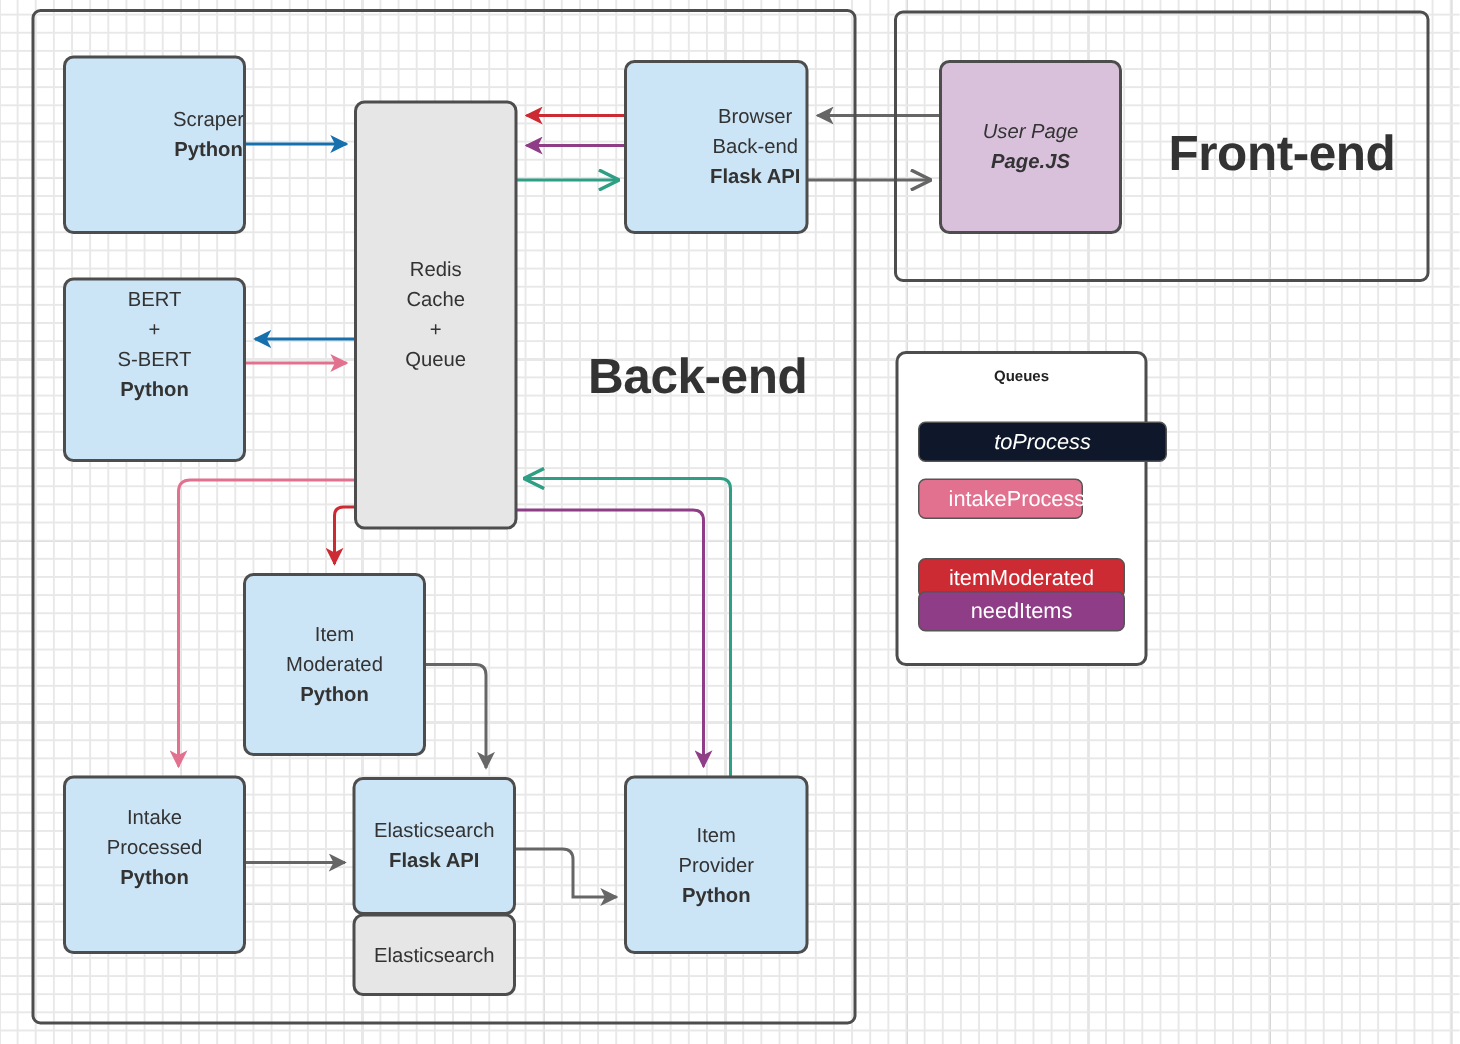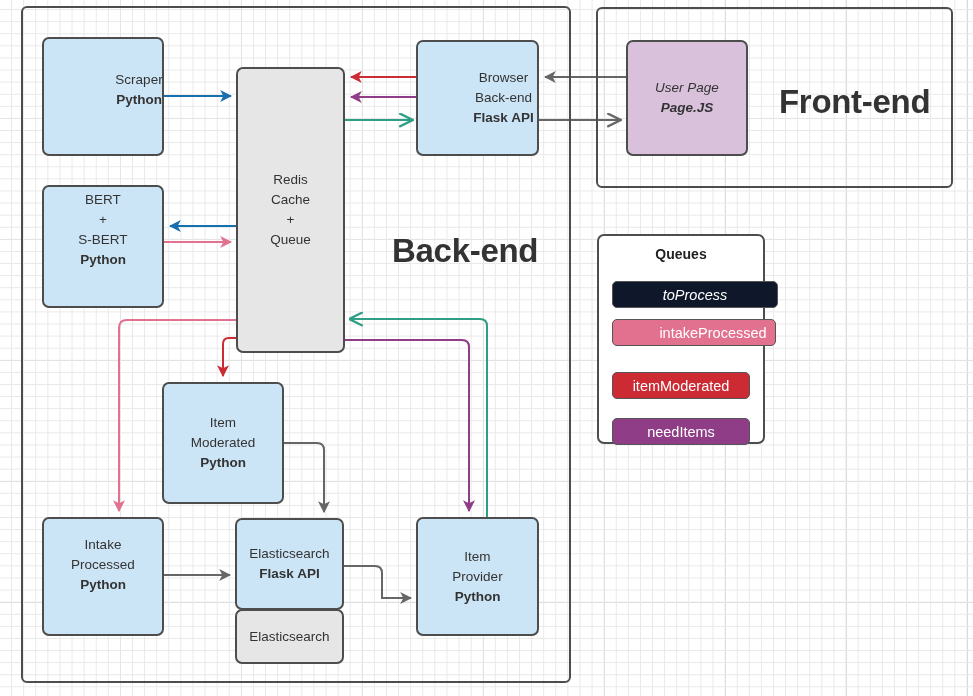--- a/index.html
+++ b/index.html
@@ -53,21 +53,21 @@
   .n-line.bold { font-weight: bold; }
   .container-title {
     position: absolute;
     font-size: 33px;
     font-weight: bold;
     color: #333333;
     letter-spacing: -0.3px;
   }
   .legend-title {
     position: absolute;
-    font-size: 14px;
+    font-size: 10px;
     font-weight: bold;
     color: #222222;
     text-align: center;
   }
   .queue-chip {
     position: absolute;
     display: flex;
     align-items: center;
     justify-content: center;
     border-radius: 5px;
@@ -222,21 +222,21 @@
 <div class="node-label" style="left:627px; top:41px; width:120px; height:114px;font-style:italic;">
   <div class="n-line">User Page</div>
   <div class="n-line bold">Page.JS</div>
 </div>
 
 <div class="legend-title" style="left:598px; top:246px; width:166px;">Queues</div>
 
 <div class="queue-chip" style="left:612px; top:281px; width:166px; height:27px; background:#0f172a;font-style:italic;">
   <span>toProcess</span>
 </div>
-<div class="queue-chip" style="left:612px; top:319px; width:164px; height:27px; background:#e2718f;padding-left:38px;">
+<div class="queue-chip" style="left:612px; top:319px; width:110px; height:27px; background:#e2718f;padding-left:38px;">
   <span>intakeProcessed</span>
 </div>
 <div class="queue-chip" style="left:612px; top:372px; width:138px; height:27px; background:#cc2b33;">
   <span>itemModerated</span>
 </div>
-<div class="queue-chip" style="left:612px; top:394px; width:138px; height:27px; background:#8e3d86;margin-top:24px;">
+<div class="queue-chip" style="left:612px; top:394px; width:138px; height:27px; background:#8e3d86;">
   <span>needItems</span>
 </div>
 
 </body></html>

